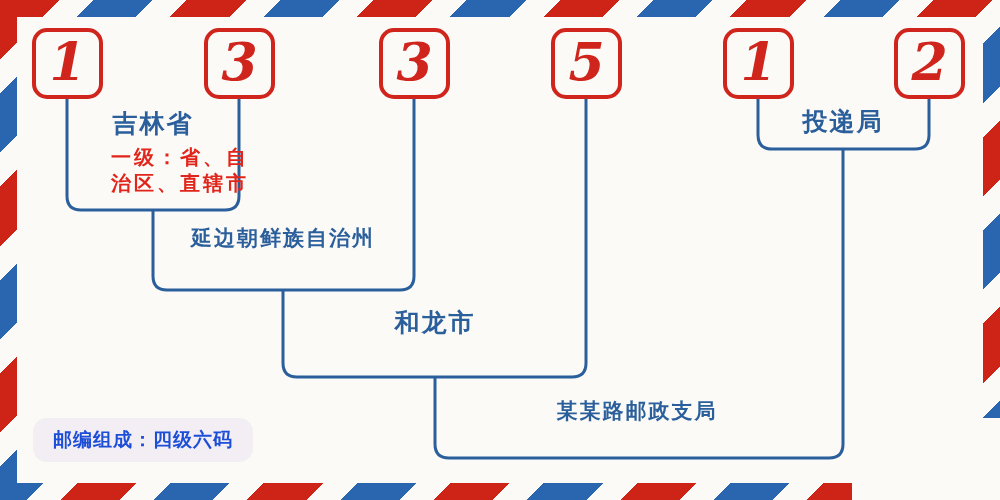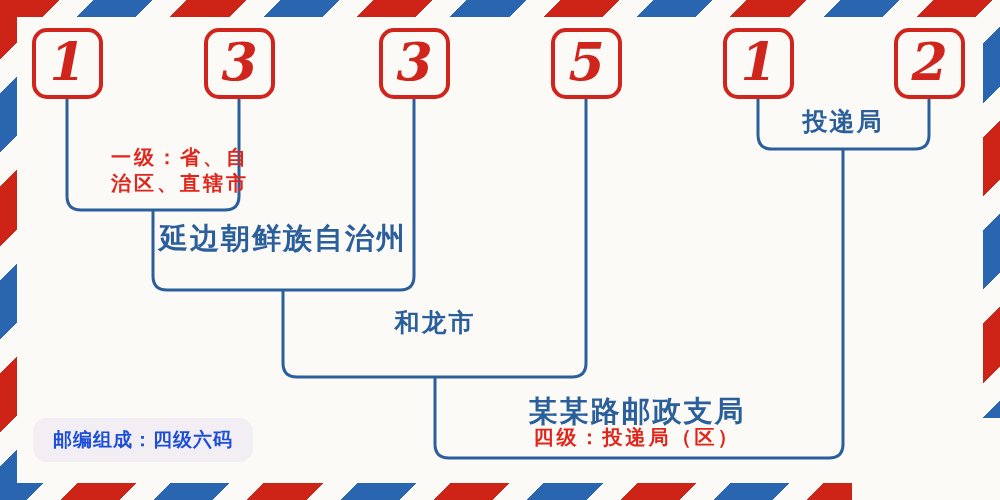--- a/index.html
+++ b/index.html
@@ -68,21 +68,21 @@
 
   .label {
     position: absolute;
     transform: translateX(-50%);
     white-space: nowrap;
     text-align: center;
     font-weight: bold;
   }
   .place {
     color: #2b5f9c;
-    font-size: 29px;
+    font-size: 21px;
     letter-spacing: 2px;
     line-height: 26px;
   }
   .place-lg { font-size: 25px; }
   .desc {
     color: #e1251b;
     font-size: 20px;
     letter-spacing: 3px;
     line-height: 26px;
   }
@@ -138,28 +138,28 @@
   <div class="digit-box" style="left:551px">
     <span class="digit">5</span>
   </div>
   <div class="digit-box" style="left:723px">
     <span class="digit">1</span>
   </div>
   <div class="digit-box" style="left:894px">
     <span class="digit">2</span>
   </div>
 
+  <div class="label place place-lg" style="left:153px; top:110px">吉林省</div>
   <div class="label desc desc-wrap" style="left:153px; top:144px">一级：省、自治区、直辖市</div>
 
   <div class="label place" style="left:283px; top:225px">延边朝鲜族自治州</div>
 
   <div class="label place place-lg" style="left:435px; top:309px">和龙市</div>
 
   <div class="label place" style="left:637px; top:398px">某某路邮政支局</div>
-  <div class="label desc" style="left:637px; top:424px">四级：投递局（区）</div>
 
   <div class="label place place-lg" style="left:843px; top:108px">投递局</div>
 
   <div class="footer-chip">
     <span>邮编组成：四级六码</span>
   </div>
 
 </div>
 
 </body></html>

